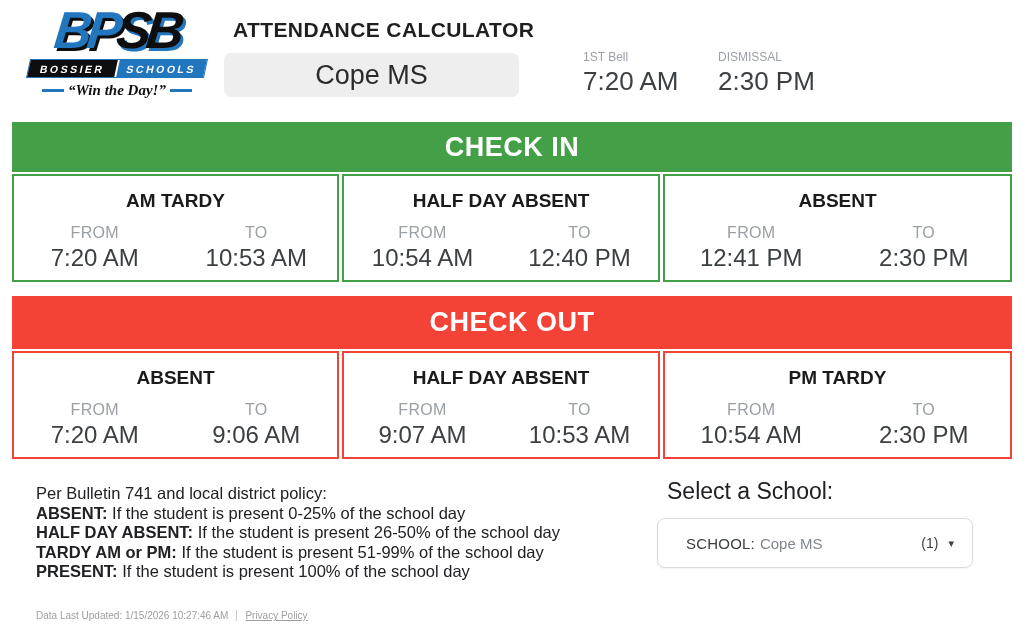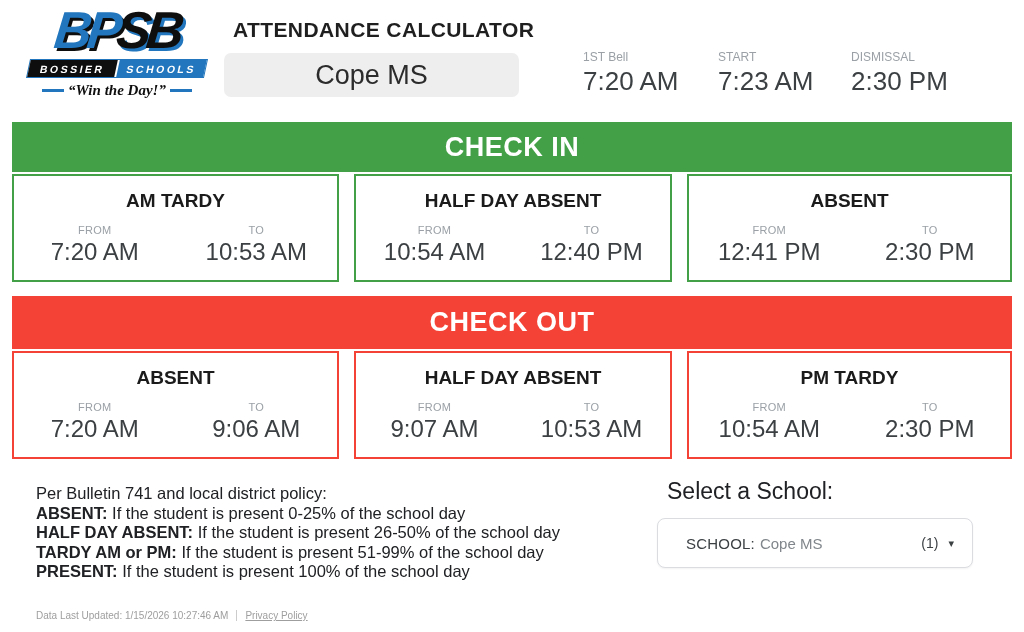--- a/index.html
+++ b/index.html
@@ -39,31 +39,31 @@
   .bell-label { font-size:12px; color:#9aa0a6; }
   .bell-time { font-size:26px; color:#3c4043; margin-top:2px; white-space:nowrap; }
 
   
   .band { margin:0 12px; }
   .banner { height:50px; display:flex; align-items:center; justify-content:center;
             color:#ffffff; font-weight:bold; font-size:27px; letter-spacing:.5px; }
   .banner.green { background:#43a047; }
   .banner.red   { background:#f44336; height:53px; }
 
-  .cells { display:flex; gap:15px; margin-top:2px; }
+  .cells { display:flex; gap:3px; margin-top:2px; }
   .cell { background:#fff; height:108px; padding-top:14px; }
   .cell.green { border:2px solid #43a047; }
   .cell.red   { border:2px solid #f44336; }
   .cell.c1 { flex:0 0 327px; }
   .cell.c2 { flex:0 0 318px; }
   .cell.c3 { flex:1; }
   .cell-title { text-align:center; font-weight:bold; font-size:19px; color:#1b1b1b; }
   .fromto { display:flex; margin-top:12px; }
   .ft-col { flex:1; text-align:center; }
-  .ft-label { font-size:11px; color:#9aa0a6; letter-spacing:.3px; }
+  .ft-label { font-size:16px; color:#9aa0a6; letter-spacing:.3px; }
   .ft-time { font-size:24px; color:#3c4043; margin-top:2px; white-space:nowrap; }
 
   .checkin  { margin-top:4px; }
   .checkout { margin-top:14px; }
 
   
   .bottom { position:relative; margin-top:25px; height:110px; }
   .policy { margin-left:36px; font-size:16.5px; line-height:19.5px; color:#202124; }
   .policy b { font-weight:bold; }
 
@@ -106,24 +106,20 @@
 
     <div class="app-title">ATTENDANCE CALCULATOR</div>
     <div class="school-pill">Cope MS</div>
 
     <div class="bells">
       <div class="bell">
         <div class="bell-label">1ST Bell</div>
         <div class="bell-time">7:20 AM</div>
       </div>
       <div class="bell">
-        <div class="bell-label">START</div>
-        <div class="bell-time">7:23 AM</div>
-      </div>
-      <div class="bell">
         <div class="bell-label">DISMISSAL</div>
         <div class="bell-time">2:30 PM</div>
       </div>
     </div>
   </div>
 
   <div class="band checkin">
     <div class="banner green">CHECK IN</div>
     <div class="cells">
 

